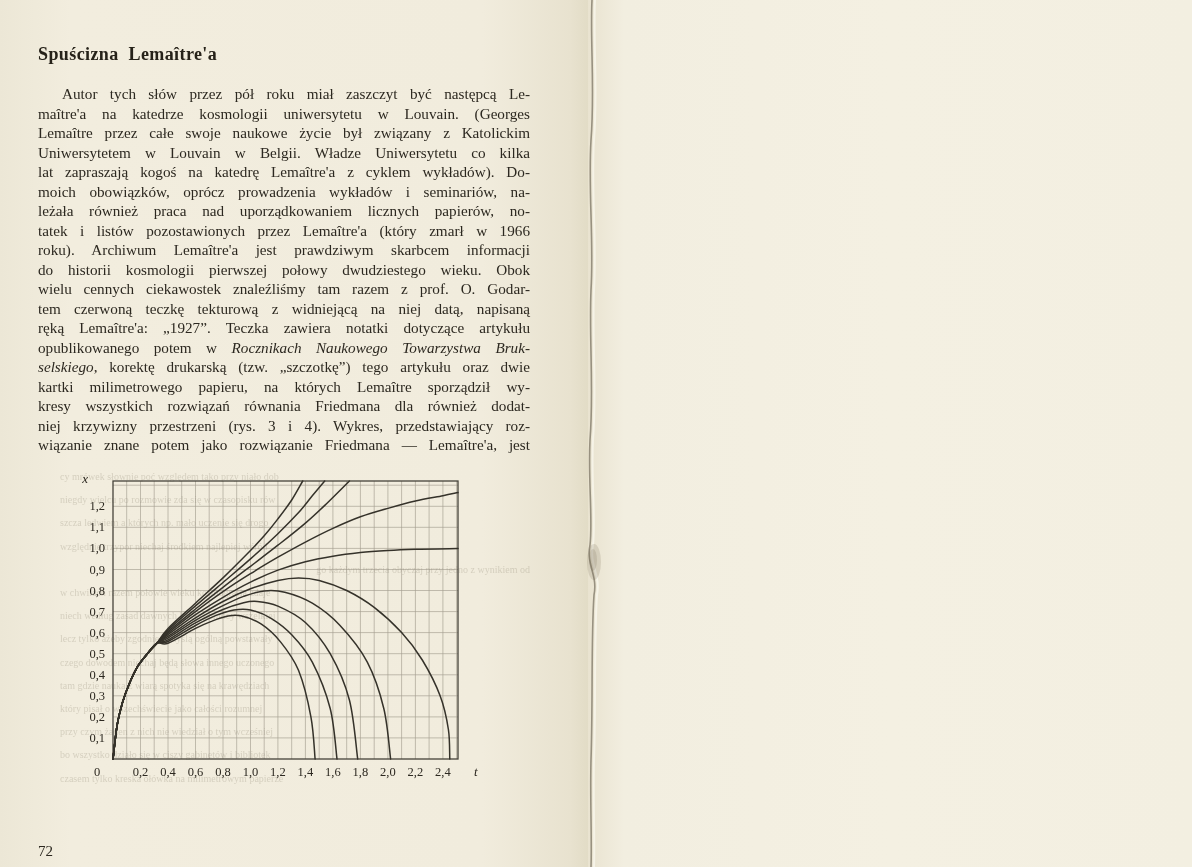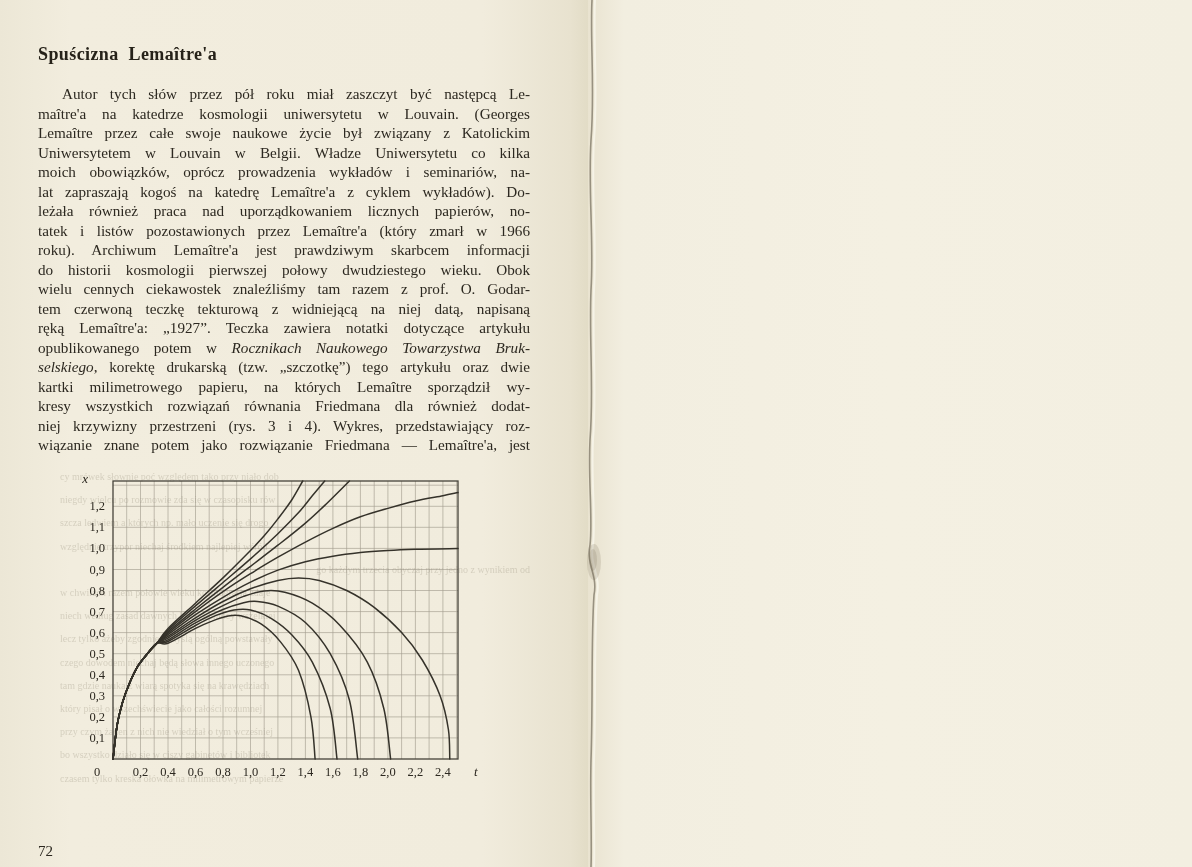--- a/index.html
+++ b/index.html
@@ -34,22 +34,22 @@
 
 <div id="spread">
 
   <div class="page" id="page-left">
     <div class="heading">Spuścizna Lemaître'a</div>
     <div class="para" id="left-para">
         <div class="line indent">Autor tych słów przez pół roku miał zaszczyt być następcą Le-</div>
         <div class="line">maître'a na katedrze kosmologii uniwersytetu w Louvain. (Georges</div>
         <div class="line">Lemaître przez całe swoje naukowe życie był związany z Katolickim</div>
         <div class="line">Uniwersytetem w Louvain w Belgii. Władze Uniwersytetu co kilka</div>
+        <div class="line">lat zapraszają kogoś na katedrę Lemaître'a z cyklem wykładów). Do-</div>
         <div class="line">moich obowiązków, oprócz prowadzenia wykładów i seminariów, na-</div>
-        <div class="line">lat zapraszają kogoś na katedrę Lemaître'a z cyklem wykładów). Do-</div>
         <div class="line">leżała również praca nad uporządkowaniem licznych papierów, no-</div>
         <div class="line">tatek i listów pozostawionych przez Lemaître'a (który zmarł w 1966</div>
         <div class="line">roku). Archiwum Lemaître'a jest prawdziwym skarbcem informacji</div>
         <div class="line">do historii kosmologii pierwszej połowy dwudziestego wieku. Obok</div>
         <div class="line">wielu cennych ciekawostek znaleźliśmy tam razem z prof. O. Godar-</div>
         <div class="line">tem czerwoną teczkę tekturową z widniejącą na niej datą, napisaną</div>
         <div class="line">ręką Lemaître'a: „1927”. Teczka zawiera notatki dotyczące artykułu</div>
         <div class="line">opublikowanego potem w <i>Rocznikach Naukowego Towarzystwa Bruk-</i></div>
         <div class="line"><i>selskiego</i>, korektę drukarską (tzw. „szczotkę”) tego artykułu oraz dwie</div>
         <div class="line">kartki milimetrowego papieru, na których Lemaître sporządził wy-</div>

